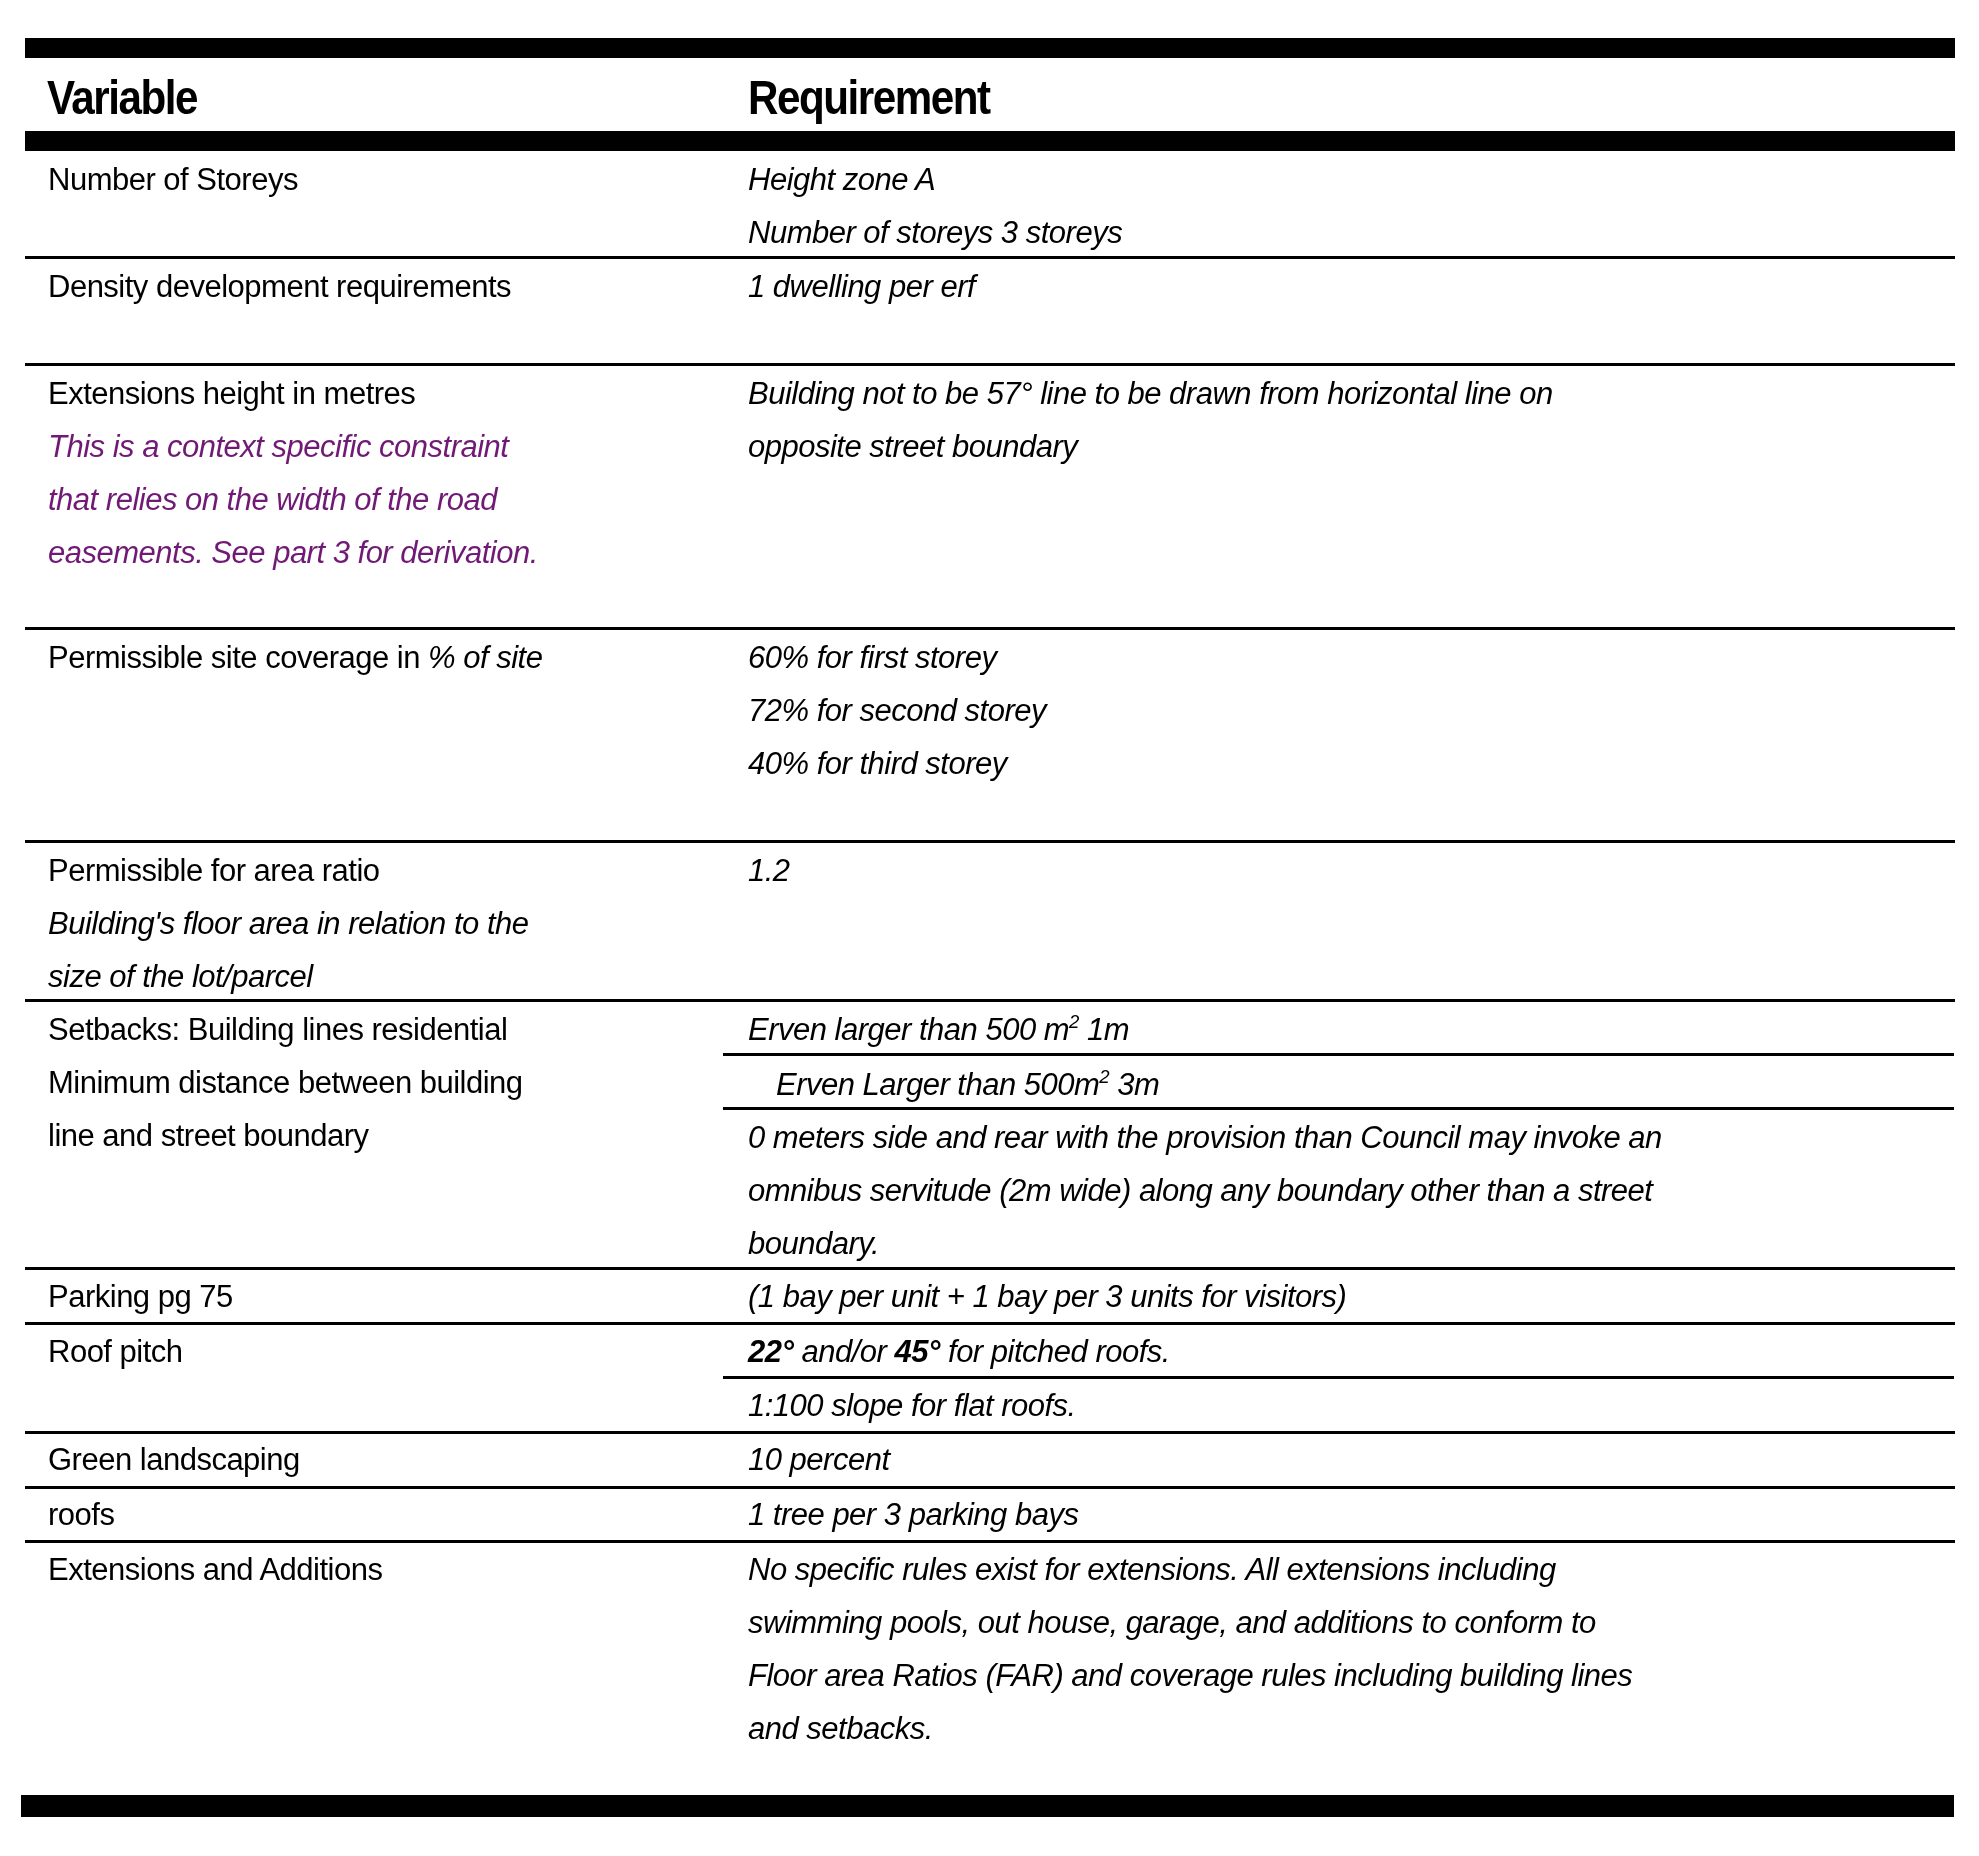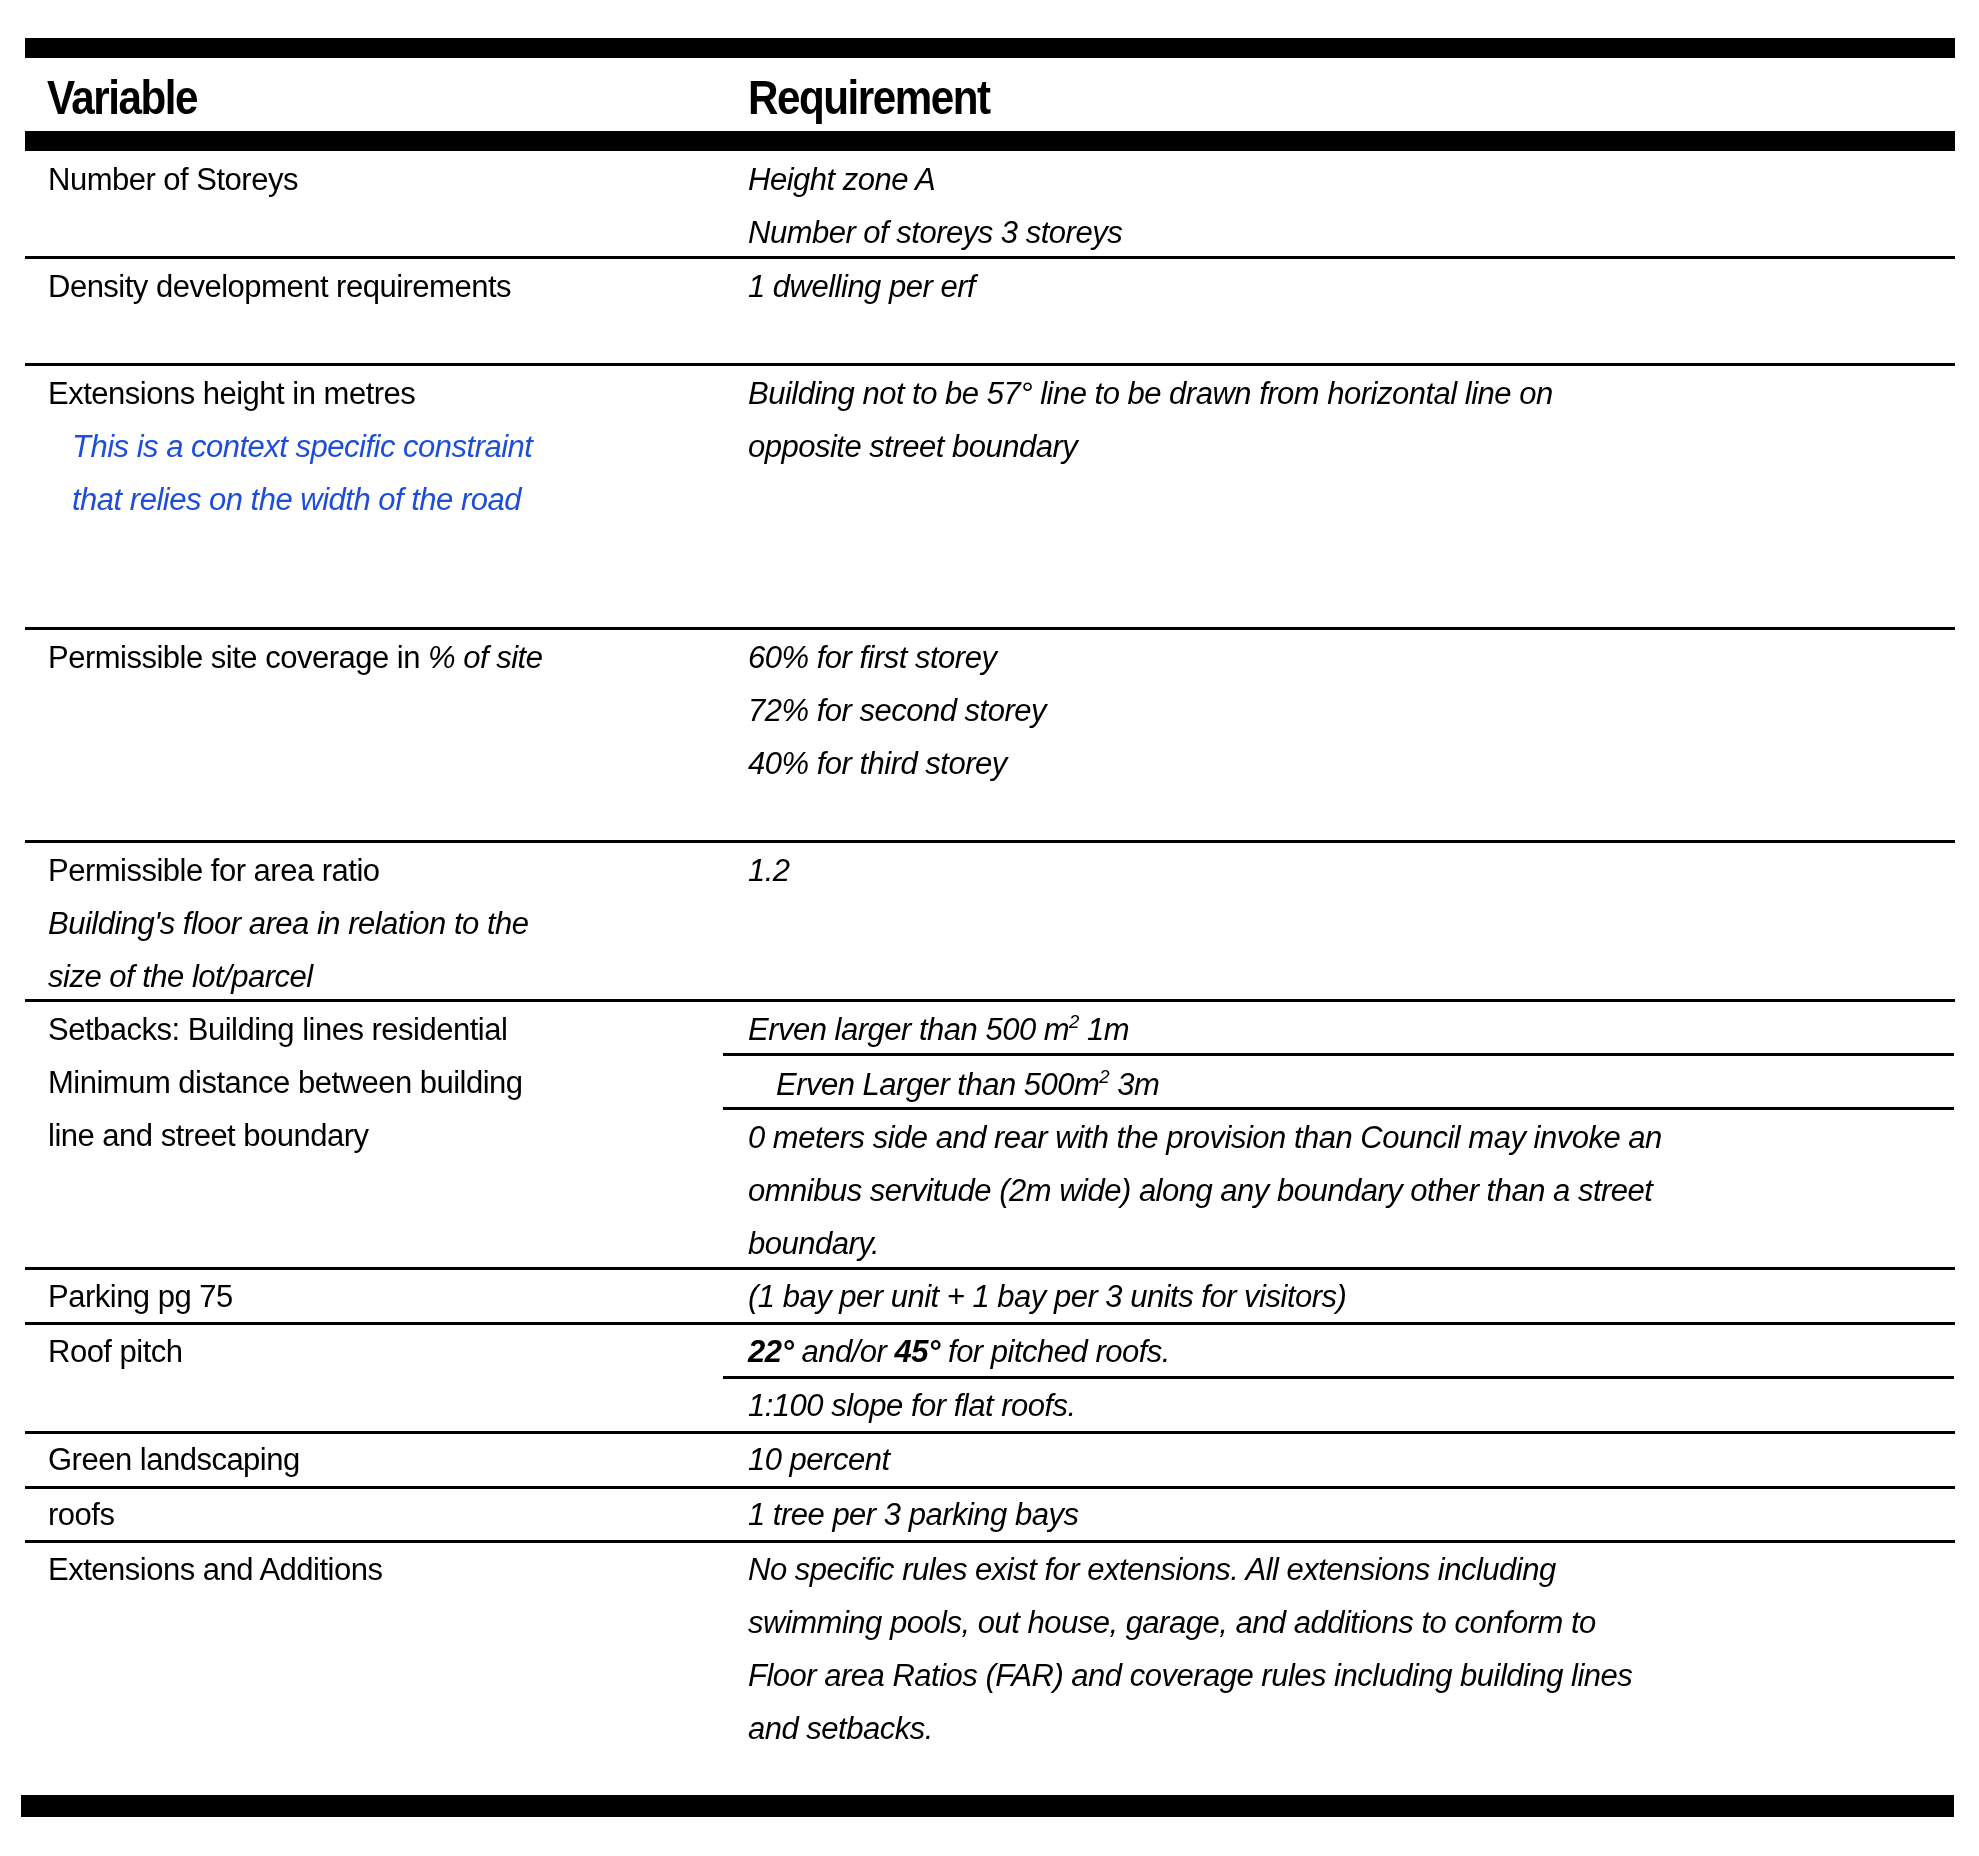--- a/index.html
+++ b/index.html
@@ -7,21 +7,21 @@
          font-family: "Liberation Sans", "DejaVu Sans", sans-serif; color: #000000; }
   .bar { position: absolute; background: #000000; }
   .hline { position: absolute; height: 2.5px; background: #000000; }
   .hdr { position: absolute; top: 69px; font-weight: bold; font-size: 49px; line-height: 56px;
          letter-spacing: -1.7px; transform: scaleX(0.86); transform-origin: left top; white-space: nowrap; }
   .cell { position: absolute; font-size: 31px; line-height: 53px; white-space: nowrap; letter-spacing: -0.5px; }
   .cell .ln { display: block; height: 53px; }
   .left { left: 48px; }
   .right { left: 748px; }
   .it { font-style: italic; }
-  .red { color: #1d4ed8; margin-left: 24px; }
+  .red { color: #701a75; }
   sup { font-size: 18.6px; line-height: 0; vertical-align: 12px; }
   b { font-weight: bold; }
 </style>
 </head>
 <body>
 
 <div>
 
   <div class="bar" style="left:24.6px;top:38px;width:1930px;height:20.3px;"></div>
   <div class="bar" style="left:24.6px;top:131px;width:1930px;height:20.3px;"></div>
@@ -56,20 +56,21 @@
     <span class="ln">Density development requirements</span>
   </div>
   <div class="cell right it" style="top:260px;">
     <span class="ln">1 dwelling per erf</span>
   </div>
 
   <div class="cell left" style="top:367px;">
     <span class="ln">Extensions height in metres</span>
     <span class="ln it red">This is a context specific constraint</span>
     <span class="ln it red">that relies on the width of the road</span>
+    <span class="ln it red">easements. See part 3 for derivation.</span>
   </div>
   <div class="cell right it" style="top:367px;">
     <span class="ln">Building not to be 57° line to be drawn from horizontal line on</span>
     <span class="ln">opposite street boundary</span>
   </div>
 
   <div class="cell left" style="top:631px;">
     <span class="ln"><span>Permissible site coverage in </span><span class="it">% of site</span></span>
   </div>
   <div class="cell right it" style="top:631px;">

